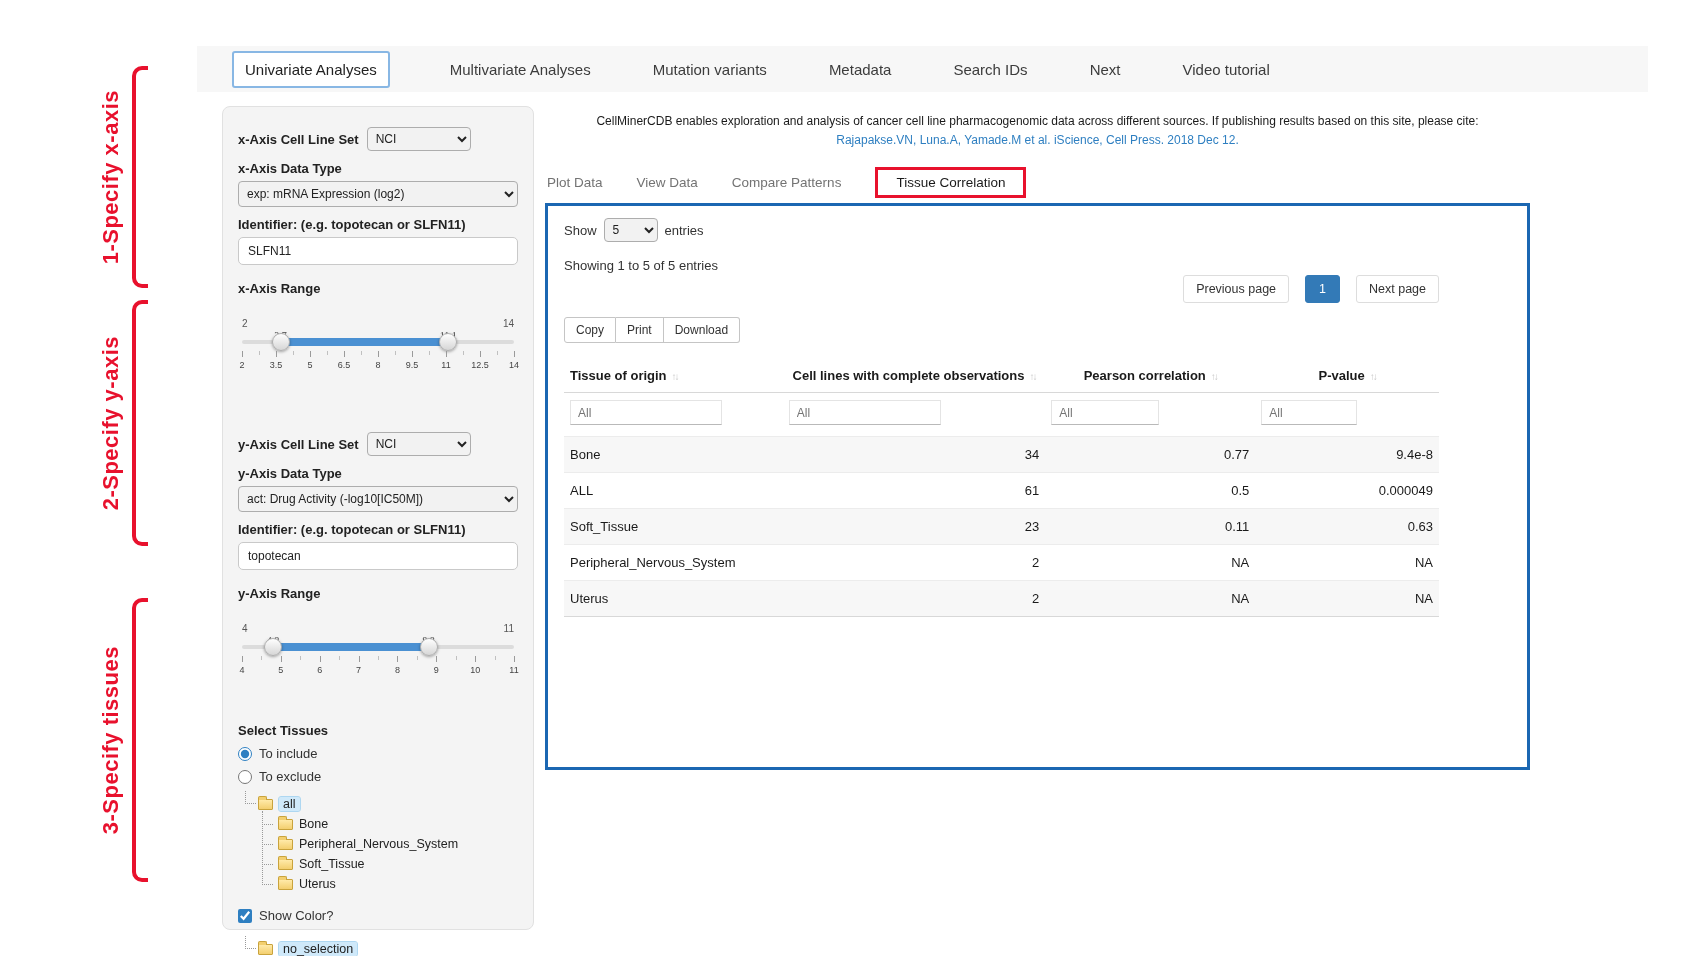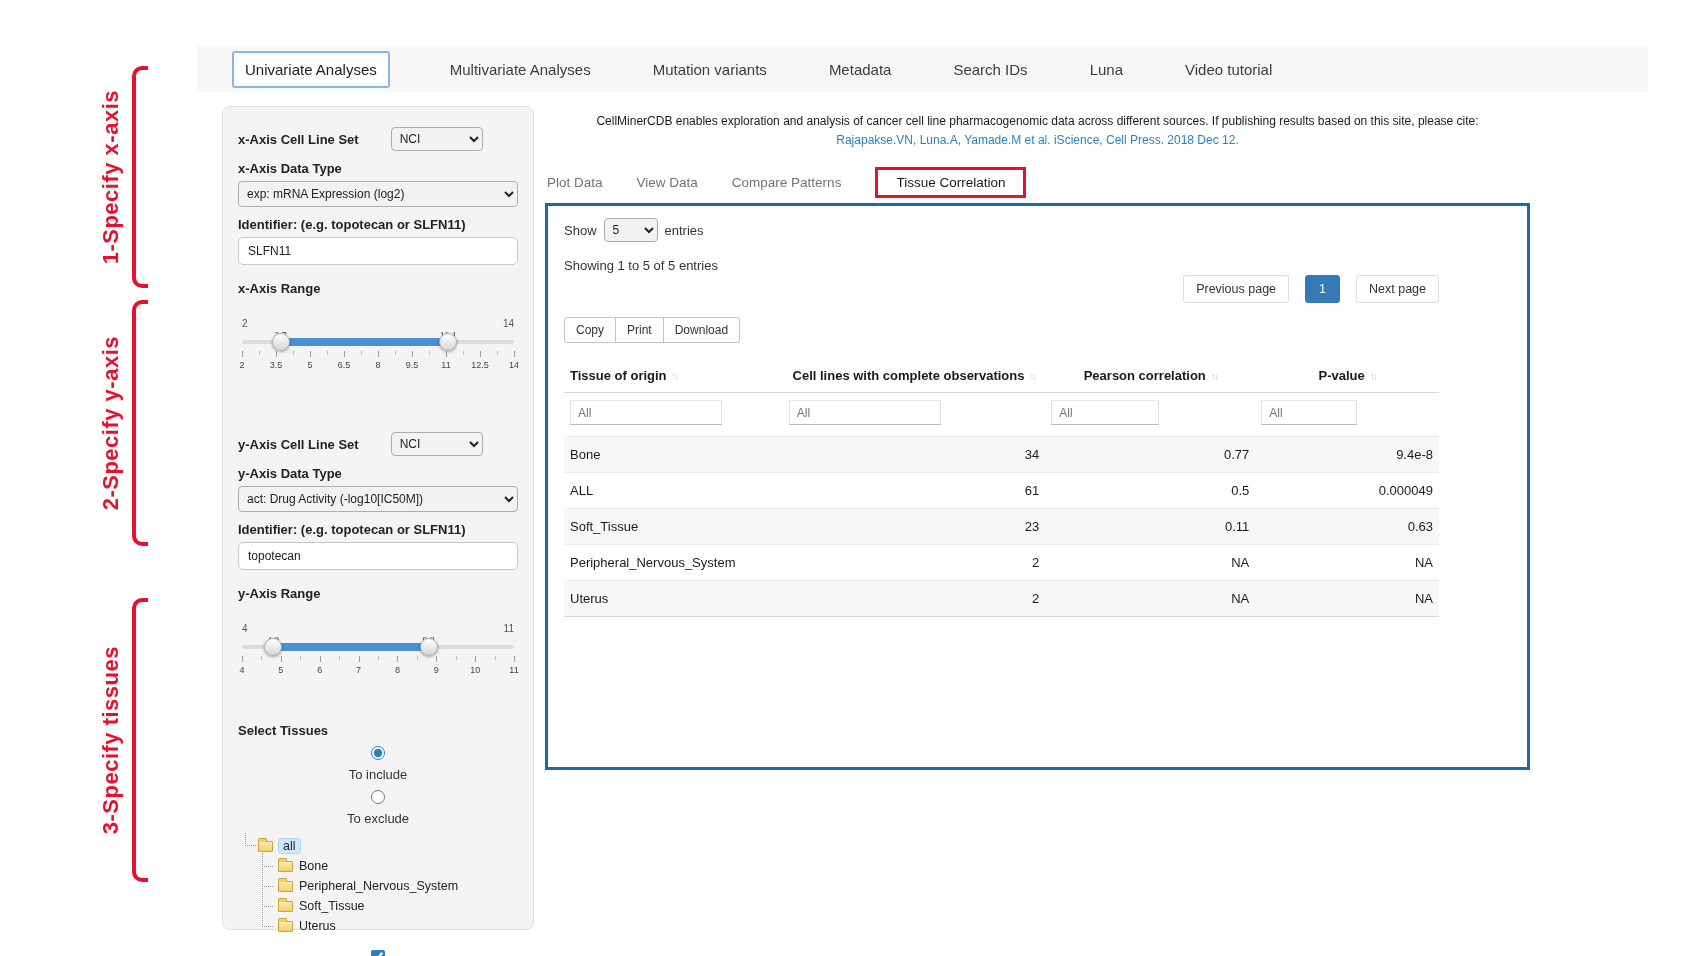--- a/index.html
+++ b/index.html
@@ -38,21 +38,21 @@
     position:absolute; left:222px; top:106px; width:312px; height:824px;
     background:#f4f4f4; border:1px solid #e1e1e1; border-radius:8px; padding:16px 15px;
   }
   .form-label { font-weight:bold; margin:10px 0 5px; color:#222; }
   .inline-row { display:flex; align-items:center; gap:8px; margin:4px 0 2px; }
   .inline-row .form-label { margin:0; }
   .sel {
     font-family:inherit; font-size:12px; color:#222; background:#f2f2f2;
     border:1px solid #adadad; border-radius:4px; padding:2px 4px; height:24px;
   }
-  .sel.small { width:92px;margin-left:24px; }
+  .sel.small { width:104px; }
   .sel.full { width:100%; height:26px; }
   .sel.entries { width:54px; }
   .text {
     width:100%; height:28px; border:1px solid #c9c9c9; border-radius:5px;
     background:#fff; padding:0 9px; font-size:12px; color:#222; font-family:inherit;
   }
   .gap-lg { height:46px; } .gap { height:26px; }
 
   
   .slider { position:relative; margin:22px 4px 0; height:64px; }
@@ -67,21 +67,21 @@
     position:absolute; top:-3px; width:18px; height:18px; border-radius:50%;
     background:linear-gradient(#fefefe,#d6d6d6); border:1px solid #aeaeae;
     box-shadow:0 1px 3px rgba(0,0,0,.35); transform:translateX(-50%); cursor:pointer;
   }
   .sl-ticks { position:relative; height:24px; margin-top:3px; }
   .tick { position:absolute; top:0; width:1px; height:6px; background:#9a9a9a; }
   .tick.minor { height:4px; background:#c0c0c0; }
   .tick-label { position:absolute; top:9px; transform:translateX(-50%); font-size:9px; color:#444; }
 
   
-  .choice { display:flex; align-items:center; gap:7px; margin:8px 0; cursor:pointer;flex-direction:column; }
+  .choice { display:flex; align-items:center; gap:7px; margin:8px 0; cursor:pointer; }
   .choice input { accent-color:#2e7fc1; width:14px; height:14px; }
   .tree { margin:10px 0 2px 4px; font-size:12.5px; color:#222; }
   .tree-item { display:flex; align-items:center; gap:6px; padding:3px 0; cursor:pointer; }
   .tree-item.root { position:relative; padding-left:16px; }
   .tree-item.root::before {
     content:''; position:absolute; left:3px; top:-3px; height:58%; width:10px;
     border-left:1px dotted #999; border-bottom:1px dotted #999;
   }
   .tree-children { margin-left:14px; position:relative; }
   .tree-children::before { content:''; position:absolute; left:6px; top:-3px; bottom:9px; border-left:1px dotted #999; }
@@ -157,21 +157,21 @@
     <div class="annotation-label">3-Specify tissues</div>
     <div class="bracket"></div>
   </div>
 
   <nav class="topnav">
       <div class="nav-tab active">Univariate Analyses</div>
       <div class="nav-tab">Multivariate Analyses</div>
       <div class="nav-tab">Mutation variants</div>
       <div class="nav-tab">Metadata</div>
       <div class="nav-tab">Search IDs</div>
-      <div class="nav-tab">Luna</div>
+      <div class="nav-tab">Next</div>
       <div class="nav-tab">Video tutorial</div>
     </nav>
 
   <aside class="sidebar">
     <div class="inline-row">
       <span class="form-label">x-Axis Cell Line Set</span>
       <select class="sel small">
         <option>NCI</option>
       </select>
     </div>

